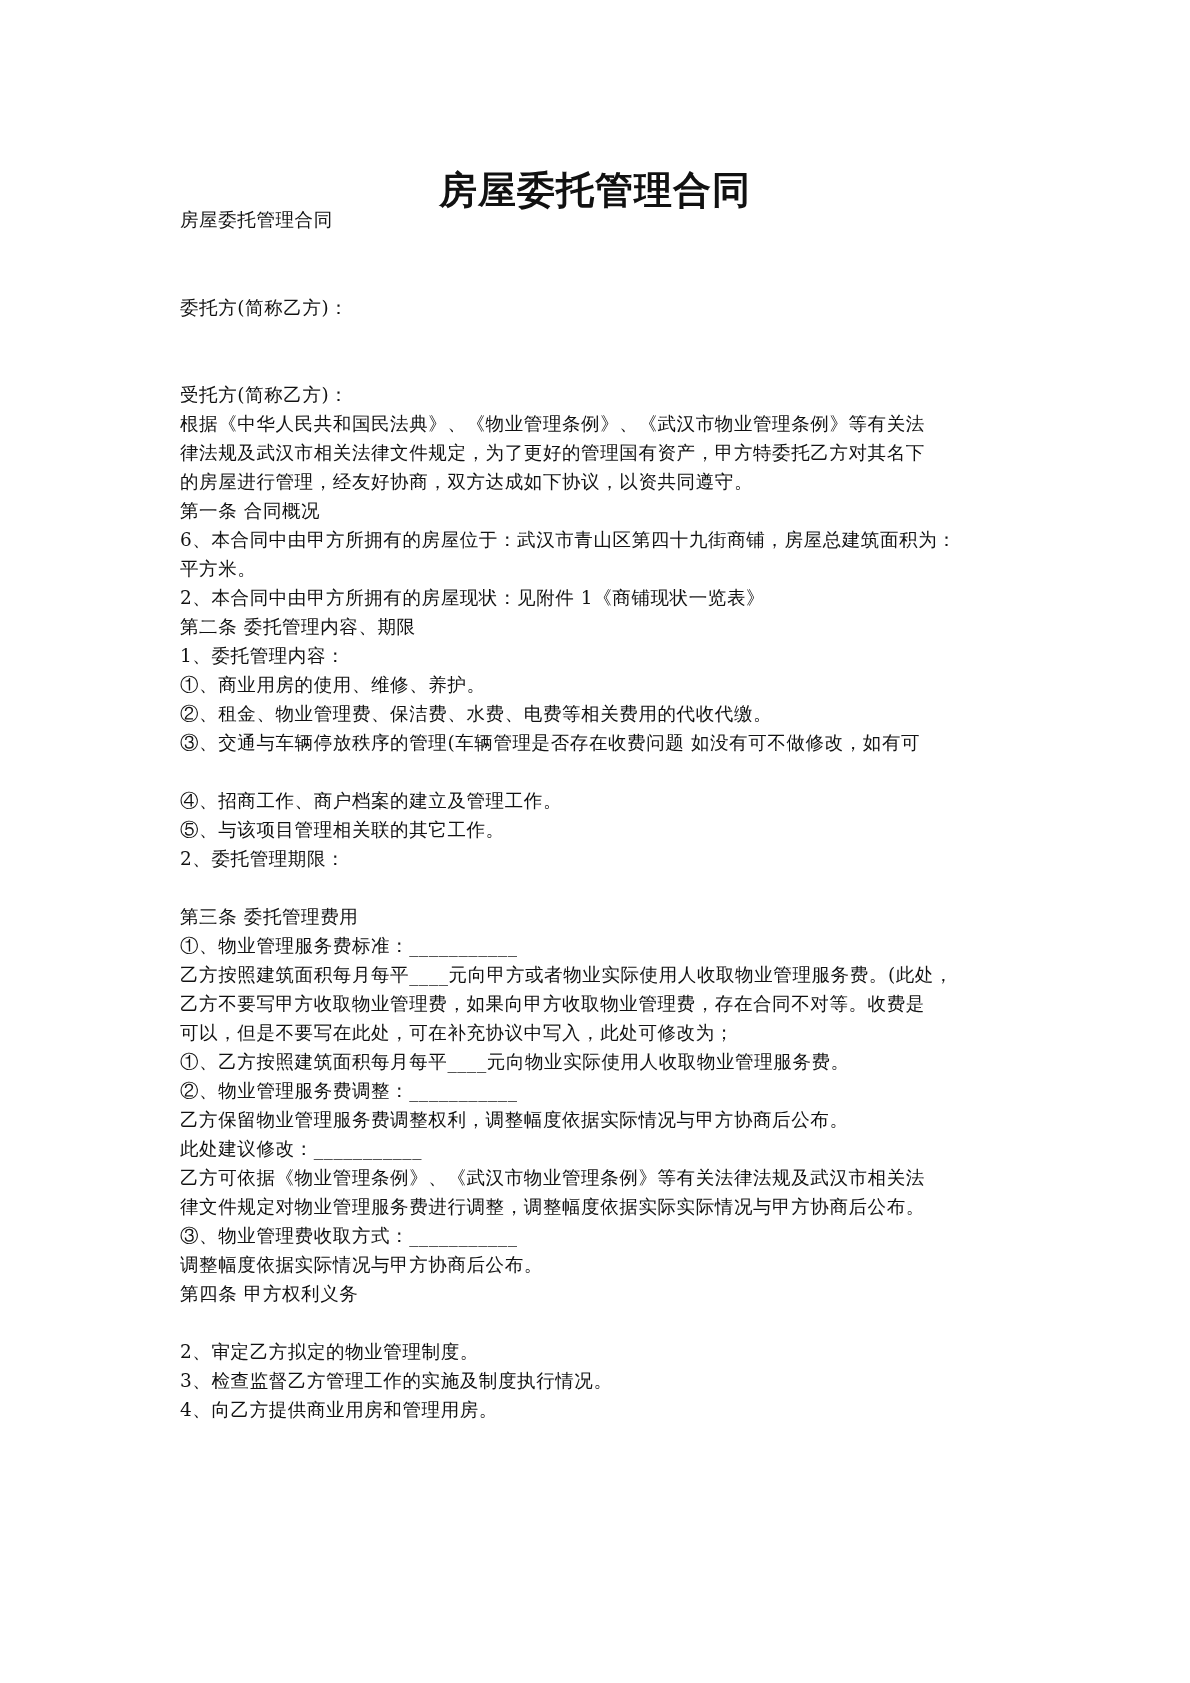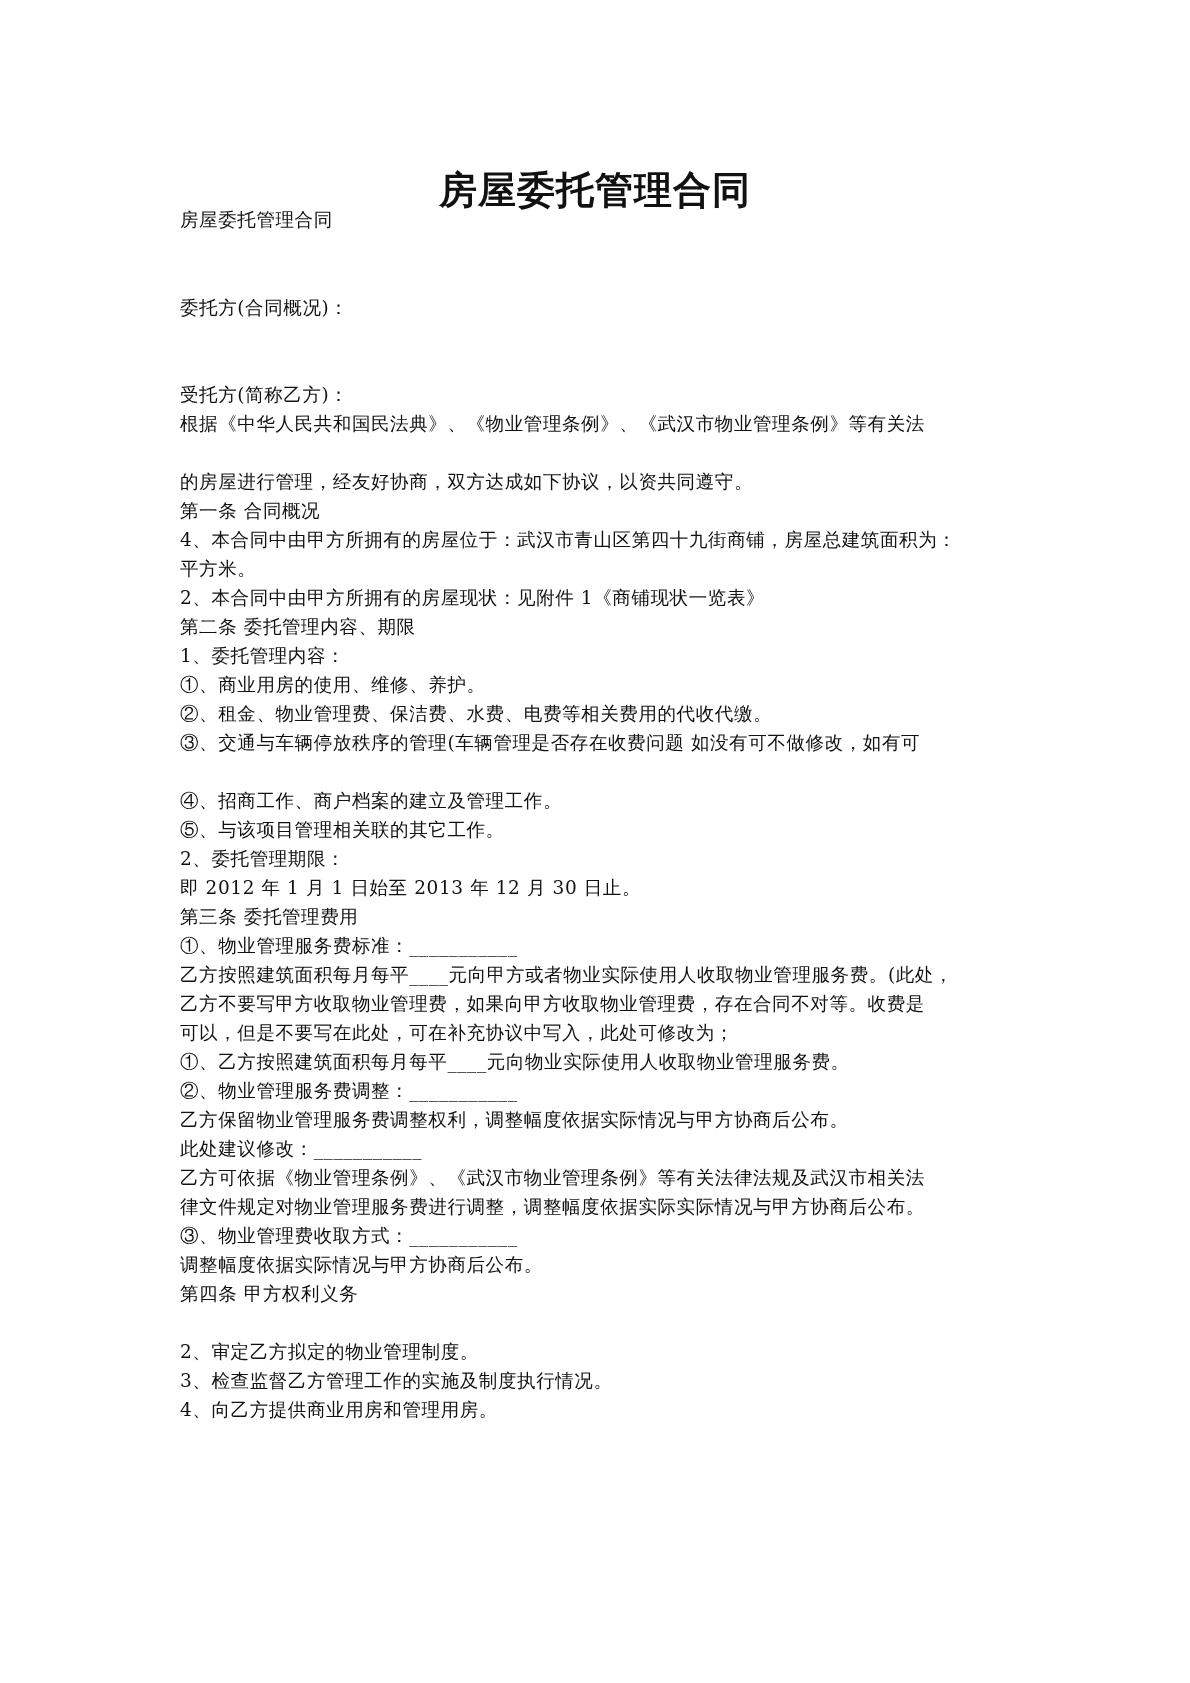--- a/index.html
+++ b/index.html
@@ -11,37 +11,37 @@
     .line { position: absolute; left: 180px; width: 860px; font-size: 18.5px; line-height: 29px;
             white-space: nowrap; letter-spacing: 0.6px; }
   </style>
 </head>
 <body>
 
 <div class="page">
   <div class="title">房屋委托管理合同</div>
 
   <div class="line" style="top:205px">房屋委托管理合同</div>
-  <div class="line" style="top:293px">委托方(合同概况)：</div>
+  <div class="line" style="top:293px">委托方(简称乙方)：</div>
   <div class="line" style="top:380px">受托方(简称乙方)：</div>
   <div class="line" style="top:409px">根据《中华人民共和国民法典》、《物业管理条例》、《武汉市物业管理条例》等有关法</div>
+  <div class="line" style="top:438px">律法规及武汉市相关法律文件规定，为了更好的管理国有资产，甲方特委托乙方对其名下</div>
   <div class="line" style="top:467px">的房屋进行管理，经友好协商，双方达成如下协议，以资共同遵守。</div>
   <div class="line" style="top:496px">第一条 合同概况</div>
-  <div class="line" style="top:525px">4、本合同中由甲方所拥有的房屋位于：武汉市青山区第四十九街商铺，房屋总建筑面积为：</div>
+  <div class="line" style="top:525px">6、本合同中由甲方所拥有的房屋位于：武汉市青山区第四十九街商铺，房屋总建筑面积为：</div>
   <div class="line" style="top:554px">平方米。</div>
   <div class="line" style="top:583px">2、本合同中由甲方所拥有的房屋现状：见附件 1《商铺现状一览表》</div>
   <div class="line" style="top:612px">第二条 委托管理内容、期限</div>
   <div class="line" style="top:641px">1、委托管理内容：</div>
   <div class="line" style="top:670px">①、商业用房的使用、维修、养护。</div>
   <div class="line" style="top:699px">②、租金、物业管理费、保洁费、水费、电费等相关费用的代收代缴。</div>
   <div class="line" style="top:728px">③、交通与车辆停放秩序的管理(车辆管理是否存在收费问题 如没有可不做修改，如有可</div>
   <div class="line" style="top:786px">④、招商工作、商户档案的建立及管理工作。</div>
   <div class="line" style="top:815px">⑤、与该项目管理相关联的其它工作。</div>
   <div class="line" style="top:844px">2、委托管理期限：</div>
-  <div class="line" style="top:873px">即 2012 年 1 月 1 日始至 2013 年 12 月 30 日止。</div>
   <div class="line" style="top:902px">第三条 委托管理费用</div>
   <div class="line" style="top:931px">①、物业管理服务费标准：___________</div>
   <div class="line" style="top:960px">乙方按照建筑面积每月每平____元向甲方或者物业实际使用人收取物业管理服务费。(此处，</div>
   <div class="line" style="top:989px">乙方不要写甲方收取物业管理费，如果向甲方收取物业管理费，存在合同不对等。收费是</div>
   <div class="line" style="top:1018px">可以，但是不要写在此处，可在补充协议中写入，此处可修改为；</div>
   <div class="line" style="top:1047px">①、乙方按照建筑面积每月每平____元向物业实际使用人收取物业管理服务费。</div>
   <div class="line" style="top:1076px">②、物业管理服务费调整：___________</div>
   <div class="line" style="top:1105px">乙方保留物业管理服务费调整权利，调整幅度依据实际情况与甲方协商后公布。</div>
   <div class="line" style="top:1134px">此处建议修改：___________</div>
   <div class="line" style="top:1163px">乙方可依据《物业管理条例》、《武汉市物业管理条例》等有关法律法规及武汉市相关法</div>

